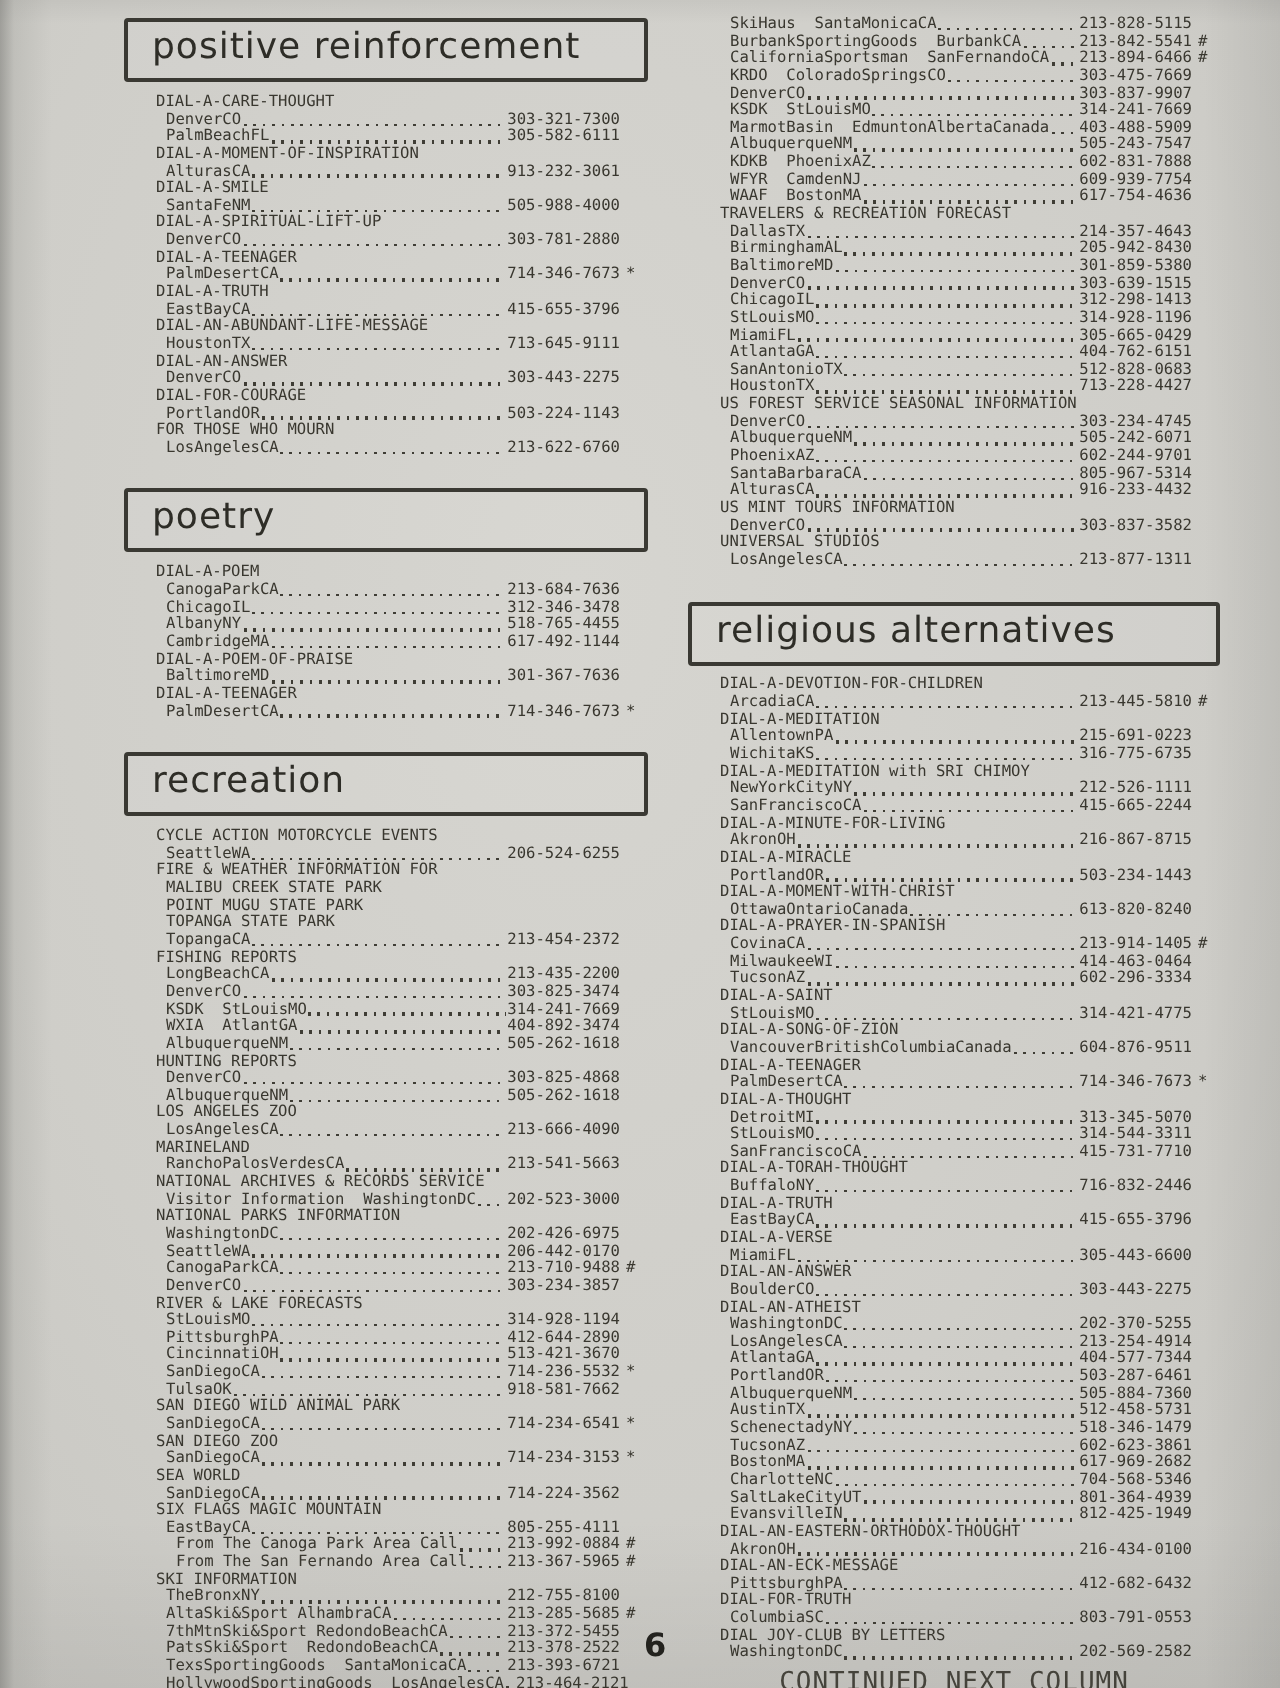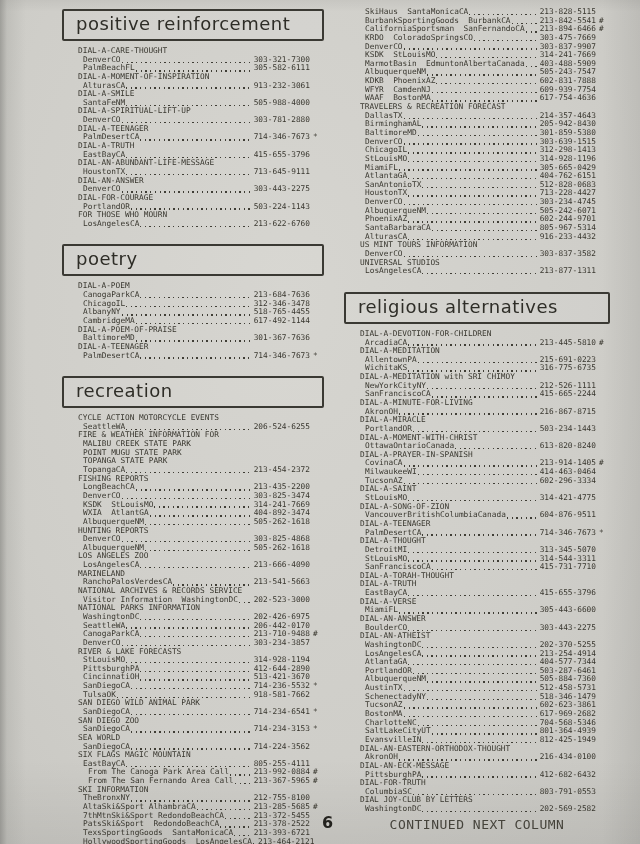--- a/index.html
+++ b/index.html
@@ -162,20 +162,21 @@
         <div class="line e"><span class="nm">DallasTX</span><span class="dots"></span><span class="ph">214-357-4643</span><span class="mk"></span></div>
         <div class="line e"><span class="nm">BirminghamAL</span><span class="dots"></span><span class="ph">205-942-8430</span><span class="mk"></span></div>
         <div class="line e"><span class="nm">BaltimoreMD</span><span class="dots"></span><span class="ph">301-859-5380</span><span class="mk"></span></div>
         <div class="line e"><span class="nm">DenverCO</span><span class="dots"></span><span class="ph">303-639-1515</span><span class="mk"></span></div>
         <div class="line e"><span class="nm">ChicagoIL</span><span class="dots"></span><span class="ph">312-298-1413</span><span class="mk"></span></div>
         <div class="line e"><span class="nm">StLouisMO</span><span class="dots"></span><span class="ph">314-928-1196</span><span class="mk"></span></div>
         <div class="line e"><span class="nm">MiamiFL</span><span class="dots"></span><span class="ph">305-665-0429</span><span class="mk"></span></div>
         <div class="line e"><span class="nm">AtlantaGA</span><span class="dots"></span><span class="ph">404-762-6151</span><span class="mk"></span></div>
         <div class="line e"><span class="nm">SanAntonioTX</span><span class="dots"></span><span class="ph">512-828-0683</span><span class="mk"></span></div>
         <div class="line e"><span class="nm">HoustonTX</span><span class="dots"></span><span class="ph">713-228-4427</span><span class="mk"></span></div>
+        <div class="line h"><span class="nm">US FOREST SERVICE SEASONAL INFORMATION</span></div>
         <div class="line e"><span class="nm">DenverCO</span><span class="dots"></span><span class="ph">303-234-4745</span><span class="mk"></span></div>
         <div class="line e"><span class="nm">AlbuquerqueNM</span><span class="dots"></span><span class="ph">505-242-6071</span><span class="mk"></span></div>
         <div class="line e"><span class="nm">PhoenixAZ</span><span class="dots"></span><span class="ph">602-244-9701</span><span class="mk"></span></div>
         <div class="line e"><span class="nm">SantaBarbaraCA</span><span class="dots"></span><span class="ph">805-967-5314</span><span class="mk"></span></div>
         <div class="line e"><span class="nm">AlturasCA</span><span class="dots"></span><span class="ph">916-233-4432</span><span class="mk"></span></div>
         <div class="line h"><span class="nm">US MINT TOURS INFORMATION</span></div>
         <div class="line e"><span class="nm">DenverCO</span><span class="dots"></span><span class="ph">303-837-3582</span><span class="mk"></span></div>
         <div class="line h"><span class="nm">UNIVERSAL STUDIOS</span></div>
         <div class="line e"><span class="nm">LosAngelesCA</span><span class="dots"></span><span class="ph">213-877-1311</span><span class="mk"></span></div>
       </div>
@@ -203,20 +204,21 @@
         <div class="line e"><span class="nm">StLouisMO</span><span class="dots"></span><span class="ph">314-421-4775</span><span class="mk"></span></div>
         <div class="line h"><span class="nm">DIAL-A-SONG-OF-ZION</span></div>
         <div class="line e"><span class="nm">VancouverBritishColumbiaCanada</span><span class="dots"></span><span class="ph">604-876-9511</span><span class="mk"></span></div>
         <div class="line h"><span class="nm">DIAL-A-TEENAGER</span></div>
         <div class="line e"><span class="nm">PalmDesertCA</span><span class="dots"></span><span class="ph">714-346-7673</span><span class="mk">*</span></div>
         <div class="line h"><span class="nm">DIAL-A-THOUGHT</span></div>
         <div class="line e"><span class="nm">DetroitMI</span><span class="dots"></span><span class="ph">313-345-5070</span><span class="mk"></span></div>
         <div class="line e"><span class="nm">StLouisMO</span><span class="dots"></span><span class="ph">314-544-3311</span><span class="mk"></span></div>
         <div class="line e"><span class="nm">SanFranciscoCA</span><span class="dots"></span><span class="ph">415-731-7710</span><span class="mk"></span></div>
         <div class="line h"><span class="nm">DIAL-A-TORAH-THOUGHT</span></div>
+        <div class="line e"><span class="nm">BuffaloNY</span><span class="dots"></span><span class="ph">716-832-2446</span><span class="mk"></span></div>
         <div class="line h"><span class="nm">DIAL-A-TRUTH</span></div>
         <div class="line e"><span class="nm">EastBayCA</span><span class="dots"></span><span class="ph">415-655-3796</span><span class="mk"></span></div>
         <div class="line h"><span class="nm">DIAL-A-VERSE</span></div>
         <div class="line e"><span class="nm">MiamiFL</span><span class="dots"></span><span class="ph">305-443-6600</span><span class="mk"></span></div>
         <div class="line h"><span class="nm">DIAL-AN-ANSWER</span></div>
         <div class="line e"><span class="nm">BoulderCO</span><span class="dots"></span><span class="ph">303-443-2275</span><span class="mk"></span></div>
         <div class="line h"><span class="nm">DIAL-AN-ATHEIST</span></div>
         <div class="line e"><span class="nm">WashingtonDC</span><span class="dots"></span><span class="ph">202-370-5255</span><span class="mk"></span></div>
         <div class="line e"><span class="nm">LosAngelesCA</span><span class="dots"></span><span class="ph">213-254-4914</span><span class="mk"></span></div>
         <div class="line e"><span class="nm">AtlantaGA</span><span class="dots"></span><span class="ph">404-577-7344</span><span class="mk"></span></div>

